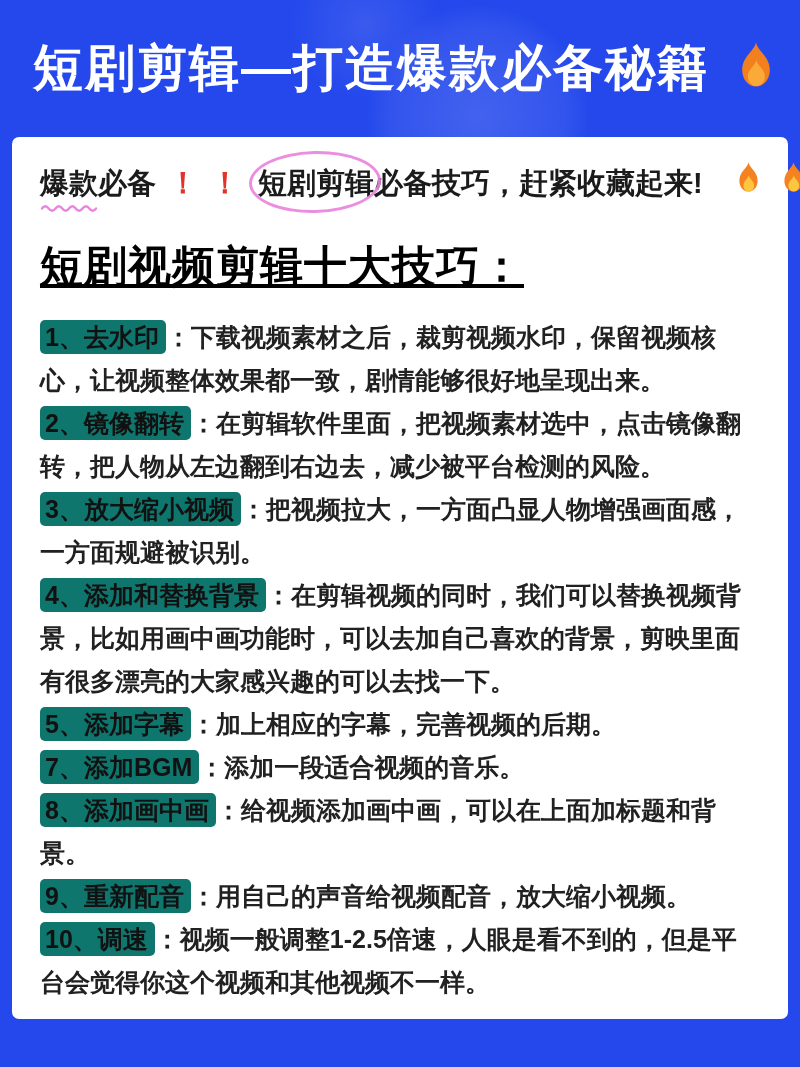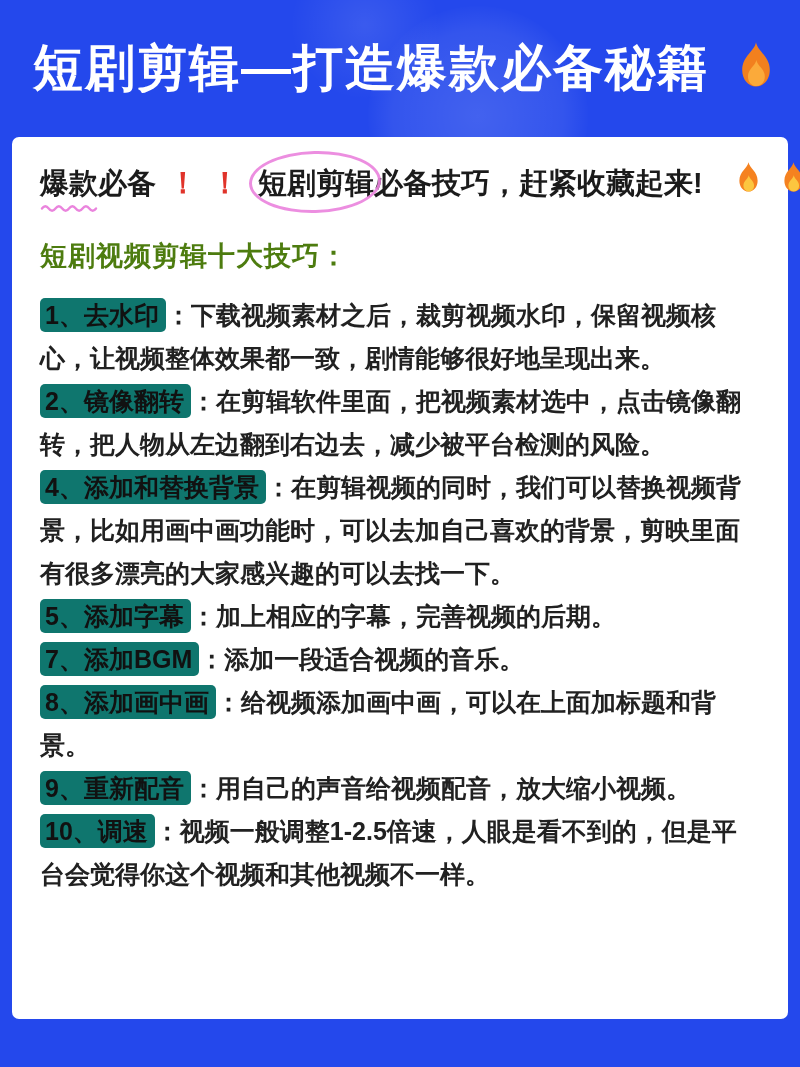--- a/index.html
+++ b/index.html
@@ -42,22 +42,22 @@
   .circled{position:relative;display:inline-block;}
   .ellipse{
     position:absolute;left:-9px;right:-7px;top:-10px;bottom:-8px;
     border:3px solid rgba(234,132,221,0.92);border-radius:50%;
     transform:rotate(-1.5deg);pointer-events:none;
   }
   .intro-flames{display:inline-block;margin-left:16px;vertical-align:-6px;}
   .flame-sm{width:31px;height:38px;margin-left:14px;}
   
   .section-title{
-    margin:27px 0 20px 0;font-size:27px;font-weight:bold;
-    color:#4d7c0f;letter-spacing:1px;
+    margin:27px 0 20px 0;font-size:43px;font-weight:bold;
+    color:#000000;letter-spacing:1px;text-decoration:underline;
   }
   
   .tips{font-size:25px;line-height:43px;color:#212121;font-weight:600;}
   .tip{margin:0;}
   .hl{
     background:#0f766e;border-radius:5px;padding:3px 7px 3px 5px;
     font-weight:bold;color:#111;
   }
 </style>
 </head>
@@ -90,20 +90,21 @@
     </p>
 
     <h2 class="section-title">短剧视频剪辑十大技巧：</h2>
 
     <div class="tips">
 
         <p class="tip"><span class="hl">1、去水印</span><span>：下载视频素材之后，裁剪视频水印，保留视频核心，让视频整体效果都一致，剧情能够很好地呈现出来。</span></p>
 
         <p class="tip"><span class="hl">2、镜像翻转</span><span>：在剪辑软件里面，把视频素材选中，点击镜像翻转，把人物从左边翻到右边去，减少被平台检测的风险。</span></p>
 
+        <p class="tip"><span class="hl">3、放大缩小视频</span><span>：把视频拉大，一方面凸显人物增强画面感，一方面规避被识别。</span></p>
 
         <p class="tip"><span class="hl">4、添加和替换背景</span><span>：在剪辑视频的同时，我们可以替换视频背景，比如用画中画功能时，可以去加自己喜欢的背景，剪映里面有很多漂亮的大家感兴趣的可以去找一下。</span></p>
 
         <p class="tip"><span class="hl">5、添加字幕</span><span>：加上相应的字幕，完善视频的后期。</span></p>
 
 
         <p class="tip"><span class="hl">7、添加BGM</span><span>：添加一段适合视频的音乐。</span></p>
 
         <p class="tip"><span class="hl">8、添加画中画</span><span>：给视频添加画中画，可以在上面加标题和背景。</span></p>
 

